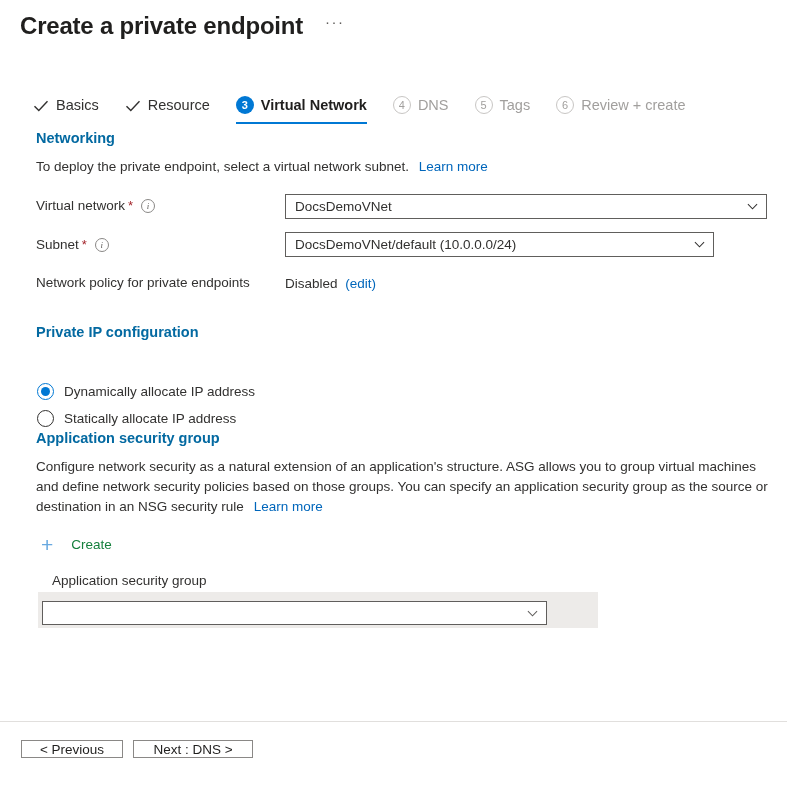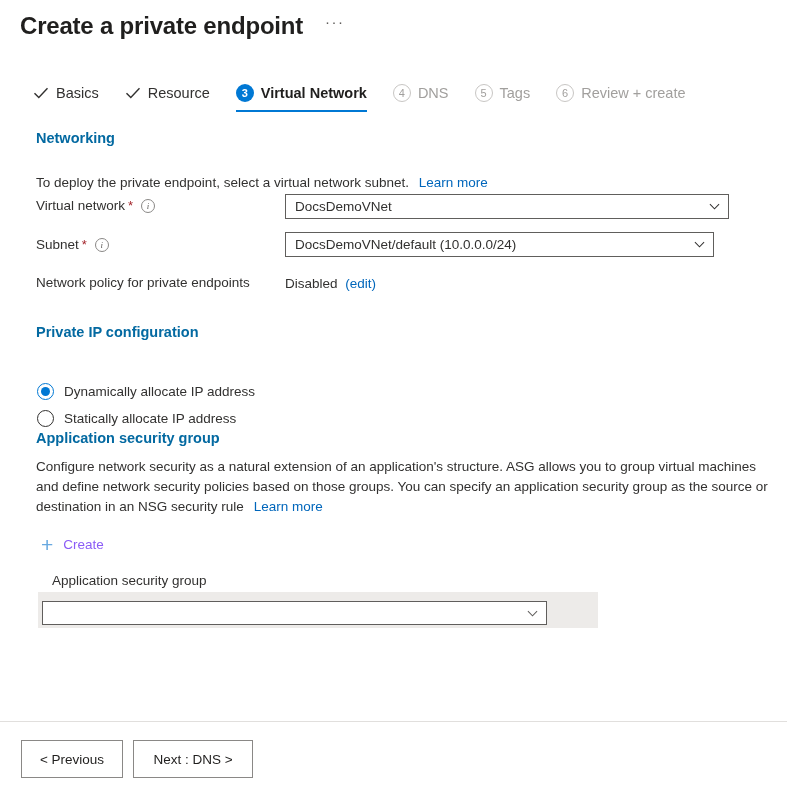--- a/index.html
+++ b/index.html
@@ -44,25 +44,26 @@
   
   .tabs {
     position: absolute;
     top: 84px;
     left: 33px;
     display: flex;
     align-items: flex-start;
   }
   .tab {
     display: flex;
-    align-items: center;
+    align-items: flex-end;
     margin-right: 26px;
     padding-bottom: 10px;
     cursor: pointer;
     position: relative;
+    margin-top: 12px;
   }
   .tab-label {
     font-size: 14.5px;
     line-height: 18px;
     white-space: nowrap;
   }
   .tab.done .tab-label { color: #323130; }
   .tab.current .tab-label { color: #201f1e; font-weight: 600; }
   .tab.disabled .tab-label { color: #a19f9d; }
   .tab.disabled { cursor: default; }
@@ -230,21 +231,22 @@
   }
   .plus-glyph {
     font-size: 21px;
     color: #68a9e0;
     line-height: 1;
     font-weight: 400;
     margin-right: 10px;
   }
   .create-label {
     font-size: 13.5px;
-    color: #8b5cf6;
+    color: #15803d;
+    margin-left: 8px;
   }
   .asg-panel {
     position: absolute;
     background: #edebe9;
   }
   .asg-sublabel {
     position: absolute;
     font-size: 13.5px;
     color: #323130;
   }
@@ -252,21 +254,21 @@
   
   .footer-divider {
     position: absolute;
     left: 0;
     right: 0;
     height: 1px;
     background: #e1dfdd;
   }
   .btn {
     position: absolute;
-    height: 38px;
+    height: 18px;
     border: 1px solid #8a8886;
     background: #ffffff;
     color: #201f1e;
     font-size: 13.5px;
     font-family: "Liberation Sans", sans-serif;
     display: flex;
     align-items: center;
     justify-content: center;
     cursor: pointer;
     box-sizing: border-box;
@@ -315,31 +317,31 @@
 
   <div class="tab disabled">
     <span class="badge pending">6</span>
     <span class="tab-label">Review + create</span>
   </div>
 
 </div>
 
 <div class="section-head" style="top:130px; left:36px;">Networking</div>
 
-<div class="body-text" style="top:173px; left:36px;">
+<div class="body-text" style="top:157px; left:36px;">
   <span>To deploy the private endpoint, select a virtual network subnet.</span>
   <span class="link" style="margin-left:6px;">Learn more</span>
 </div>
 
 <div class="field-label" style="top:198px; left:36px;">
   <span>Virtual network</span>
   <span class="req-star">*</span>
   <span class="info-icon">i</span>
 </div>
-<div class="dropdown" style="top:194px; left:285px; width:444px;">
+<div class="dropdown" style="top:194px; left:285px; width:482px;">
   <span class="dd-value">DocsDemoVNet</span>
   <svg class="chevron" viewBox="0 0 12 12">
     <path d="M1 3.5 L6 8.5 L11 3.5" fill="none" stroke="#323130" stroke-width="1.1"></path>
   </svg>
 </div>
 
 <div class="field-label" style="top:237px; left:36px;">
   <span>Subnet</span>
   <span class="req-star">*</span>
   <span class="info-icon">i</span>

